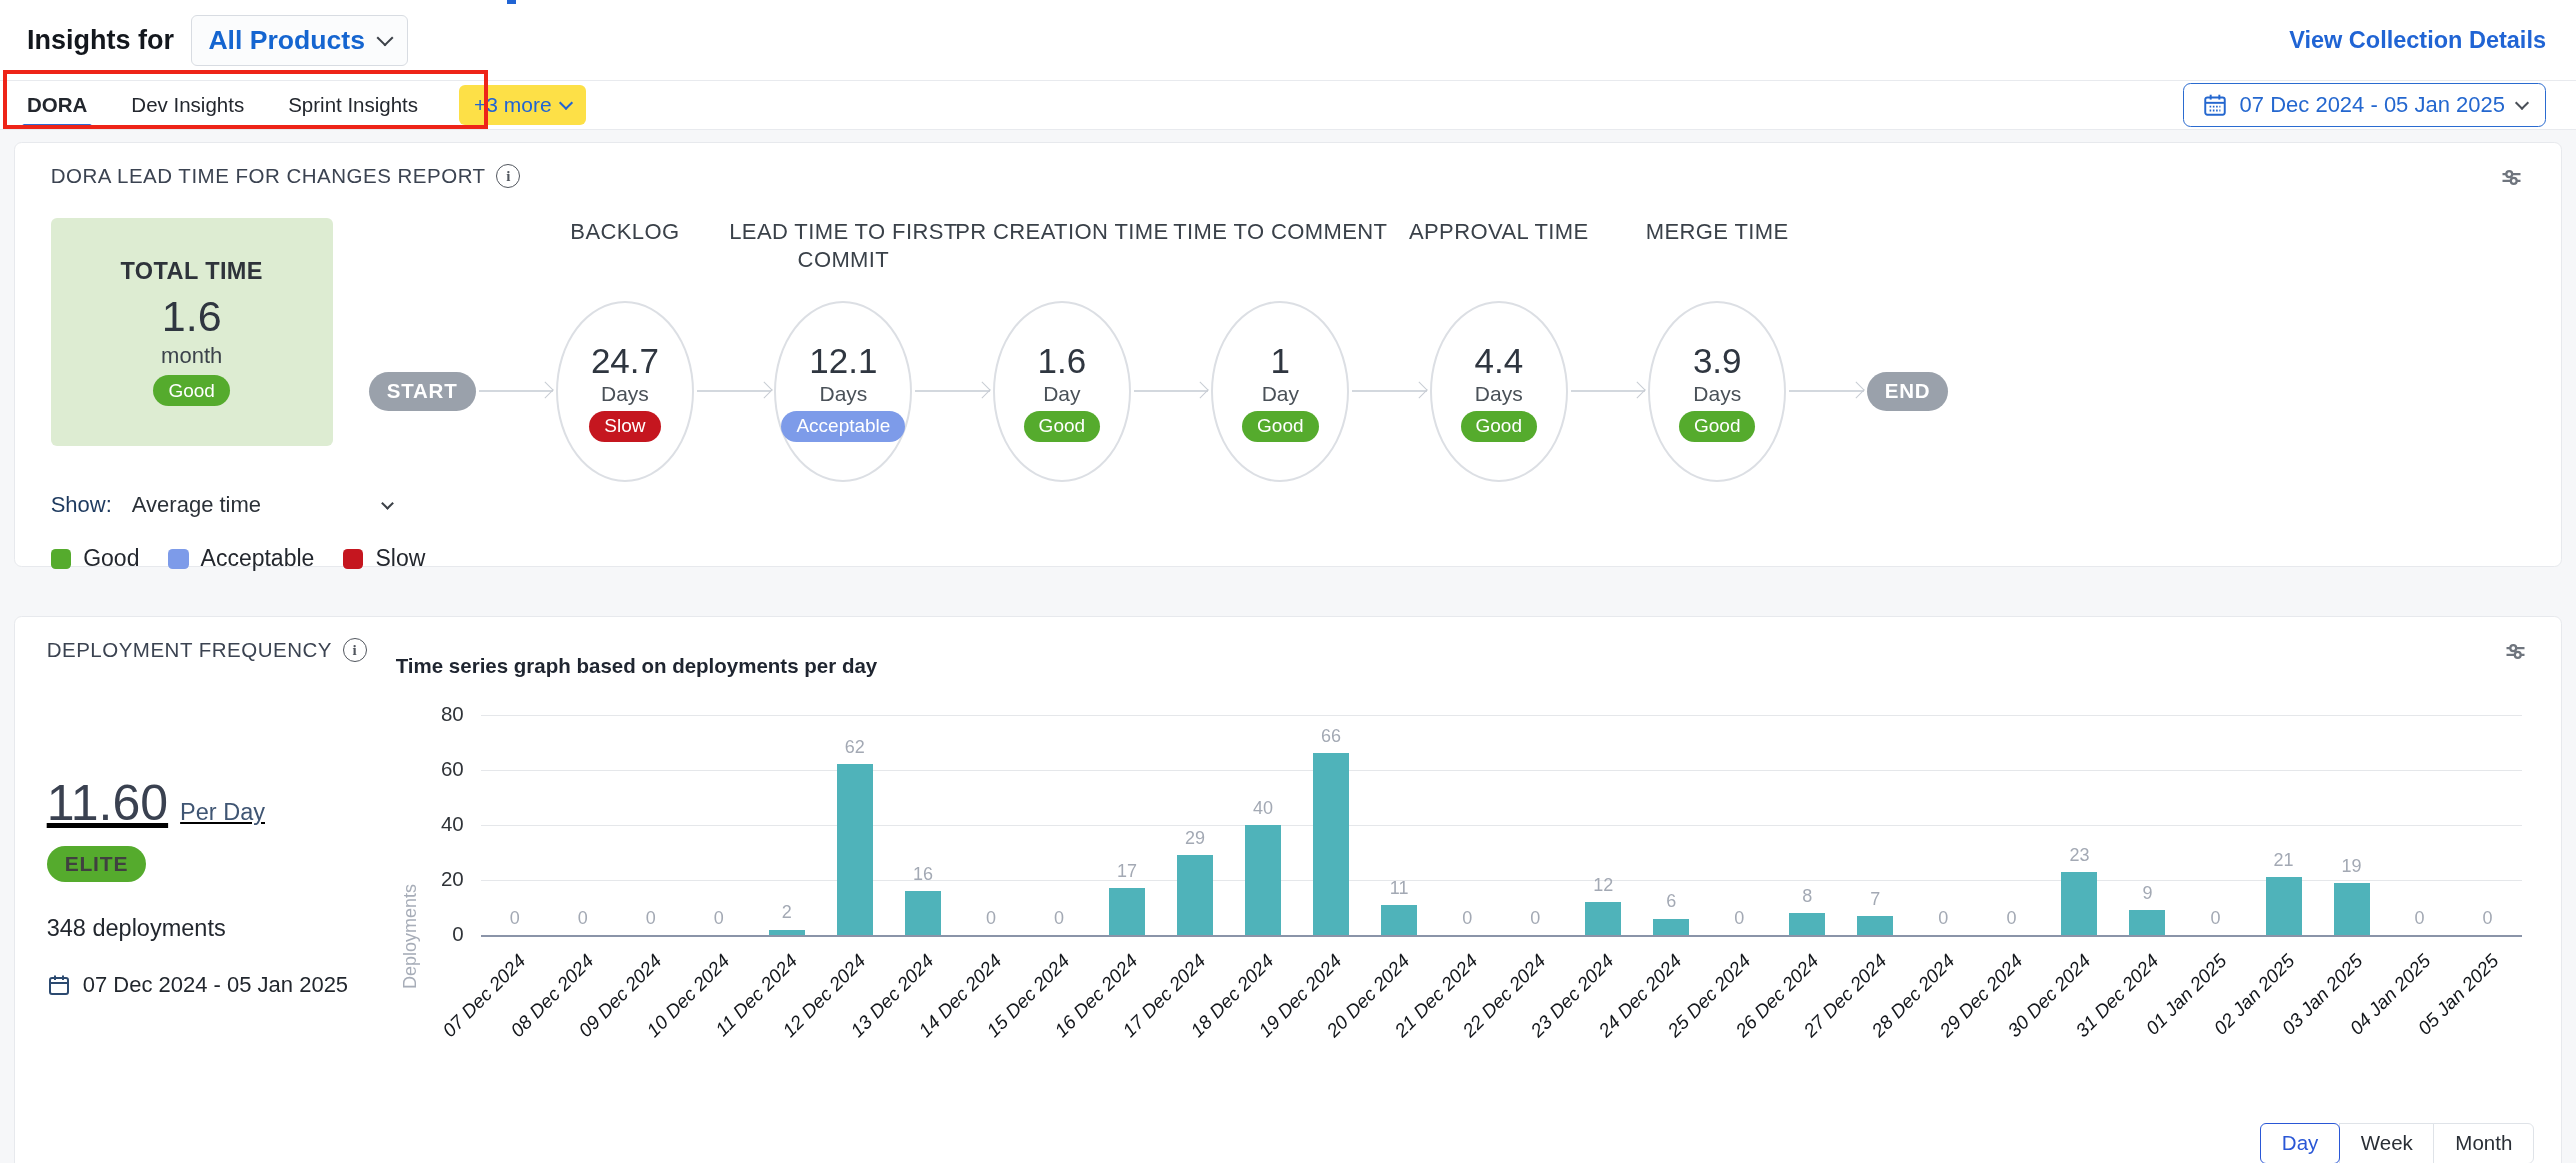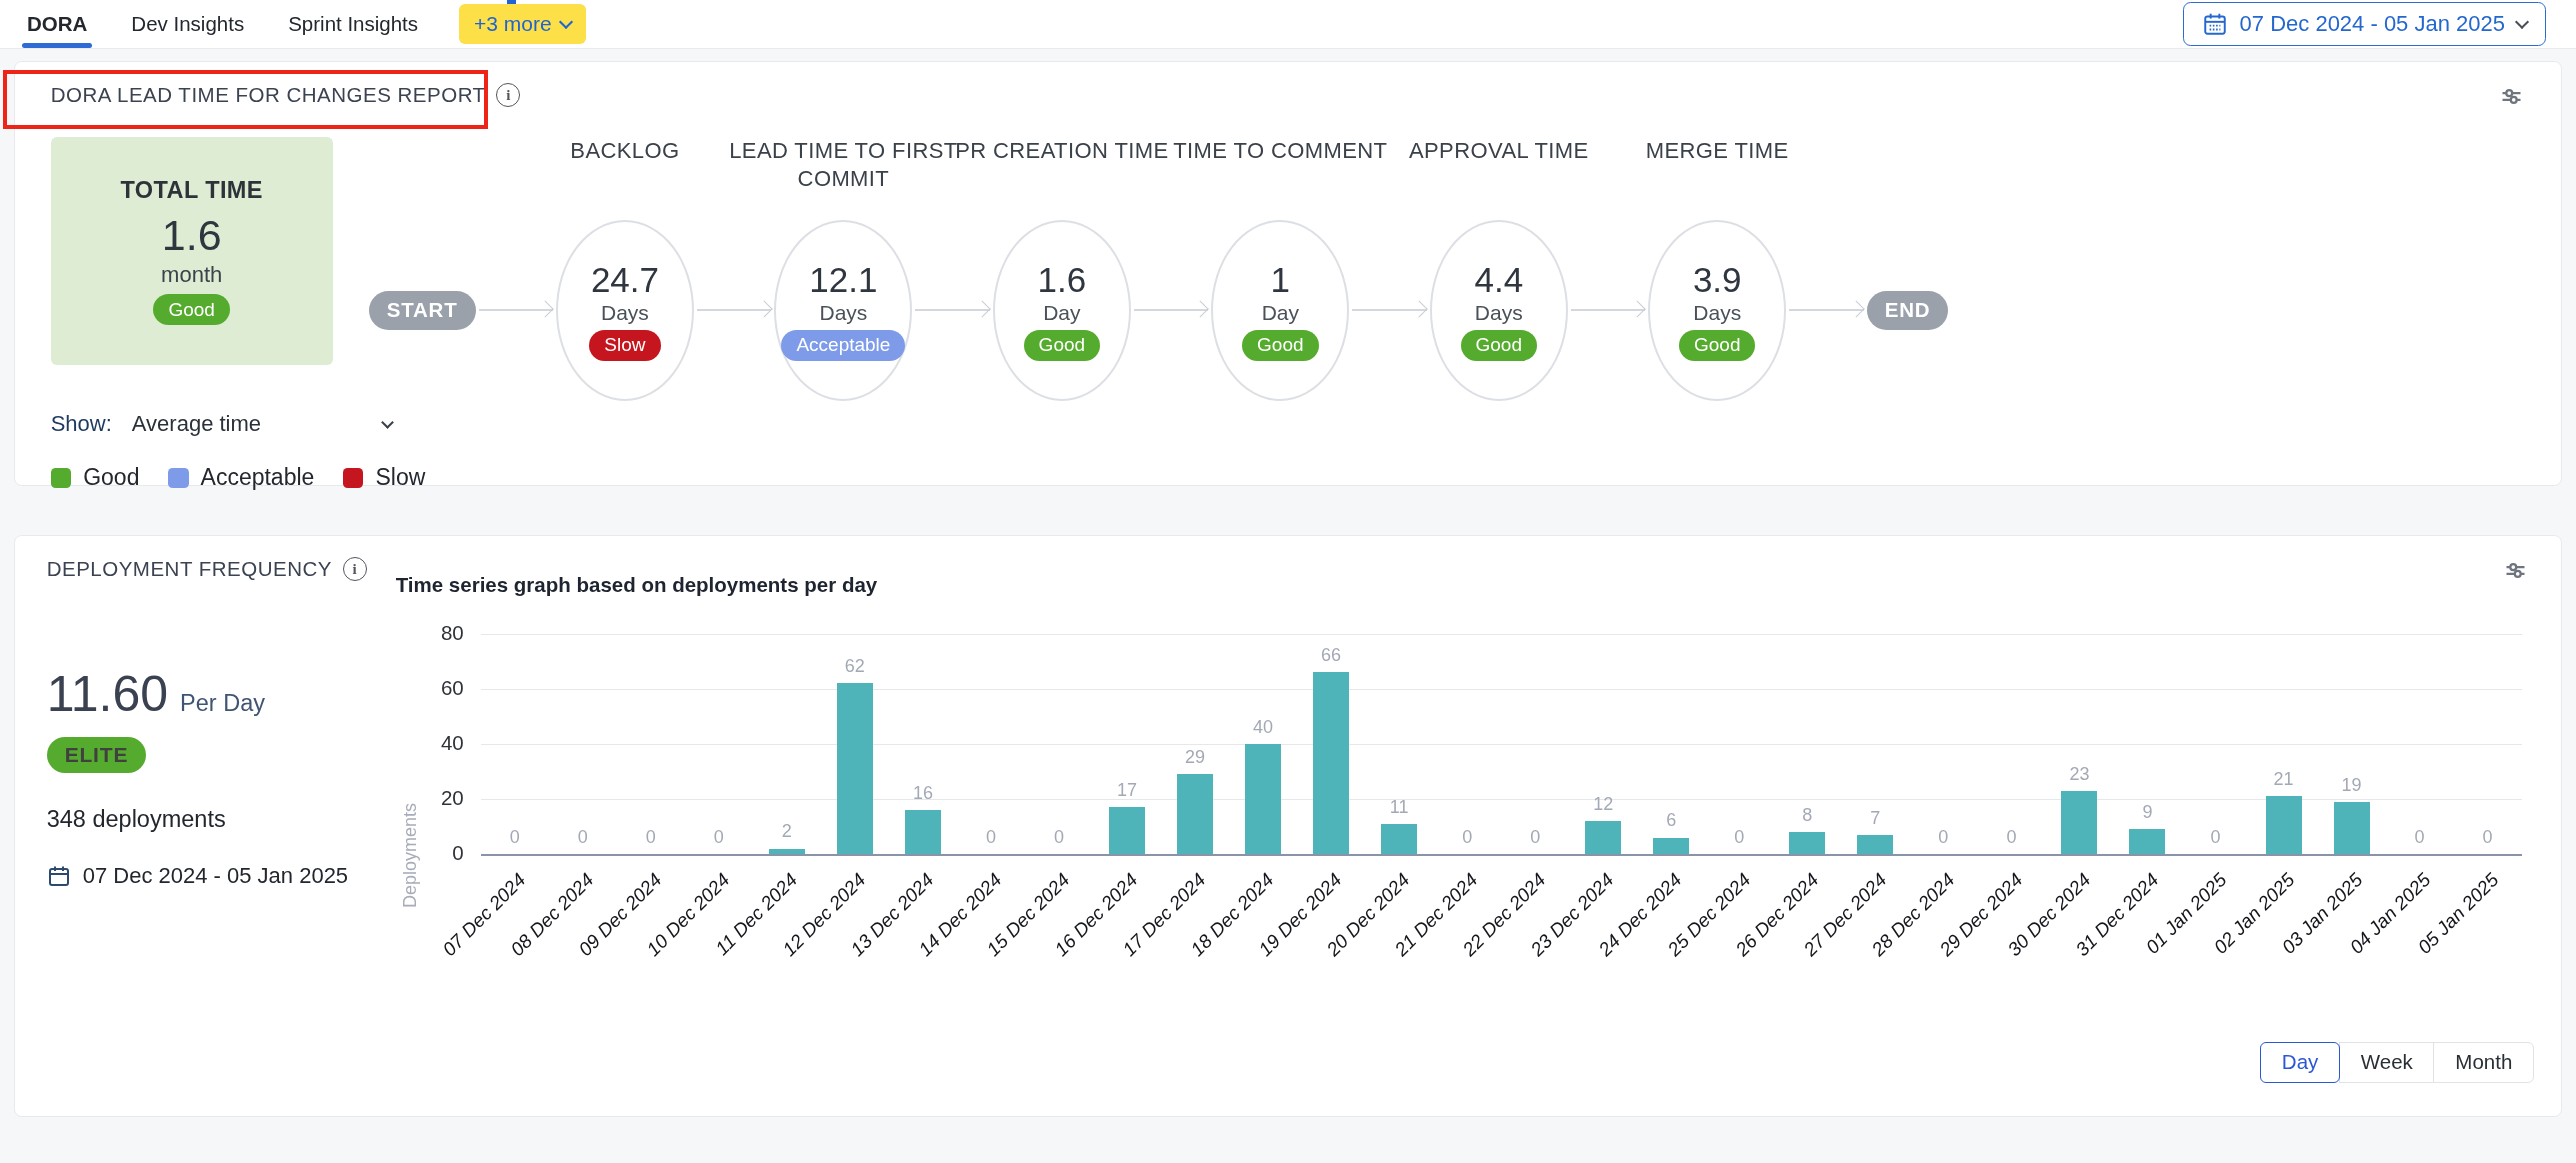--- a/index.html
+++ b/index.html
@@ -62,21 +62,21 @@
   .legend-row { display:flex; align-items:center; gap:18px; margin-top:27px; }
   .legend-item { display:flex; align-items:center; gap:12px; margin-right:10.6px; }
   .legend-swatch { width:20.5px; height:20.5px; border-radius:4.6px; }
   .legend-label { font-size:23px; color:#23272e; }
 
   
   .chart-title { font-size:20.5px; font-weight:bold; color:#1f2530;margin-top:16px; }
   .deploy-head-left { width:349px; flex:none; }
   .deploy-body { display:flex; margin-top:0; }
   .summary-col { width:349px; flex:none; }
-  .rate-row { display:flex; align-items:baseline; gap:12px; margin-top:68px; }
+  .rate-row { display:flex; align-items:baseline; gap:12px; margin-top:96px;text-decoration:underline; }
   .rate-value { font-size:50px; color:#3a4150; }
   .rate-unit { font-size:23.5px; color:#3f5573; }
   .elite-badge { display:inline-block; background:#55ab2d; color:#404040; font-size:21px; font-weight:bold; letter-spacing:0.8px; border-radius:759px; padding:6px 18px; margin-top:13.7px; }
   .deploy-count { font-size:23.5px; color:#22272e; margin-top:33px; }
   .date-row { display:flex; align-items:center; gap:12px; margin-top:30px; font-size:22px; color:#22272e; }
 
   .chart-region { flex:1; position:relative; }
   .plot { position:relative; margin-left:85px; margin-right:7.6px; margin-top:39px; height:220px; border-bottom:2.3px solid #8a94a8; }
   .gridline { position:absolute; left:0; right:0; height:1.5px; background:#e5e7ea; }
   .ytick { position:absolute; left:-70px; width:53px; text-align:right; font-size:20.5px; color:#2f3338; }
@@ -92,20 +92,29 @@
   .seg-btn:first-child { border-radius:6px 0 0 6px; margin-left:0; }
   .seg-btn:last-child { border-radius:0 6px 6px 0; }
   .seg-btn.active { border:1.5px solid #2a57d6; color:#2a57d6; border-radius:6px; position:relative; z-index:2; }
 </style>
 </head>
 <body>
 
 <div class="page">
   <div class="artifact"></div>
 
+  <div class="header">
+    <h1>Insights for</h1>
+    <div class="product-btn">
+      <span class="pb-label">All Products</span>
+      <span class="chev"></span>
+    </div>
+    <div class="spacer"></div>
+    <span class="view-details">View Collection Details</span>
+  </div>
 
   <div class="tabbar">
     <div class="tab-list">
         <div class="tab active">DORA</div>
         <div class="tab">Dev Insights</div>
         <div class="tab">Sprint Insights</div>
       </div>
     <div class="more-chip">
       <span>+3 more</span>
       <span class="chev blue"></span>

